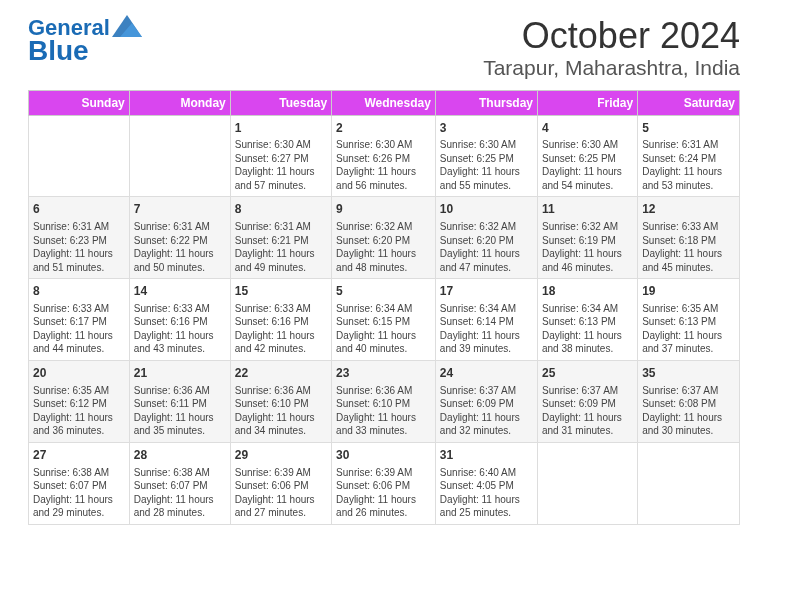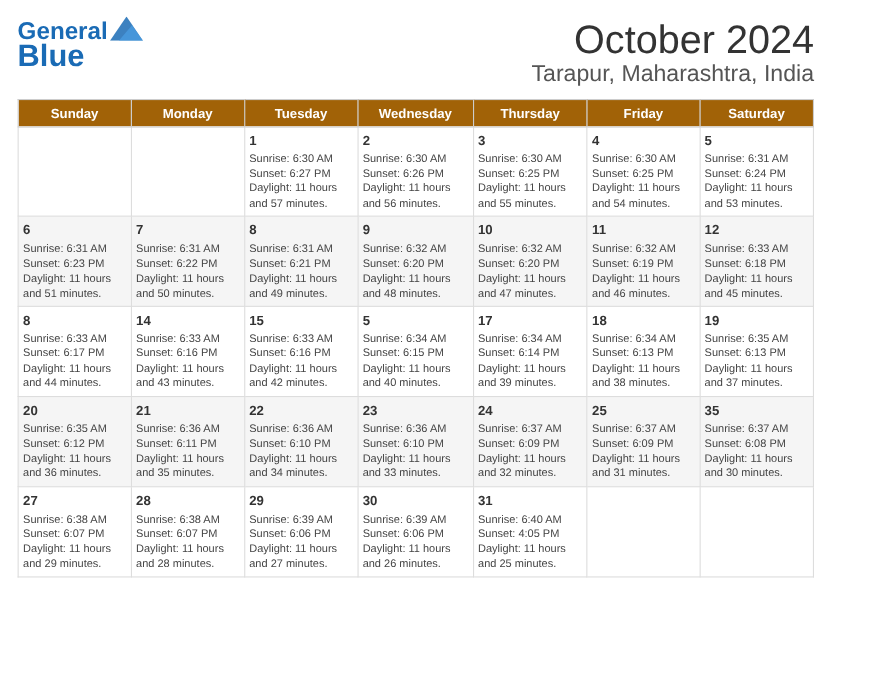--- a/index.html
+++ b/index.html
@@ -5,21 +5,21 @@
     * { box-sizing: border-box; margin: 0; padding: 0; }
     body {
       font-family: Arial, sans-serif;
       background: #fff;
       width: 792px;
       height: 612px;
       overflow: hidden;
     }
     .container {
       width: 756px;
-      padding: 16px 16px 10px 16px;
+      padding: 16px 16px 10px 28px;
     }
     .header {
       display: flex;
       align-items: flex-start;
       justify-content: space-between;
       margin-bottom: 10px;
     }
     .logo {
       display: flex;
       align-items: center;
@@ -45,24 +45,24 @@
     .subtitle {
       font-size: 21px;
       color: #555;
     }
     table {
       width: 100%;
       border-collapse: collapse;
       font-size: 11px;
     }
     thead tr th {
-      background-color: #a16207;
+      background-color: #d946ef;
       color: #fff;
       padding: 5px 4px;
-      text-align: center;
+      text-align: right;
       font-size: 12px;
       font-weight: bold;
       border: 1px solid #ccc;
     }
     tbody tr td {
       vertical-align: top;
       padding: 4px;
       border: 1px solid #ddd;
       height: 80px;
       width: 108px;

